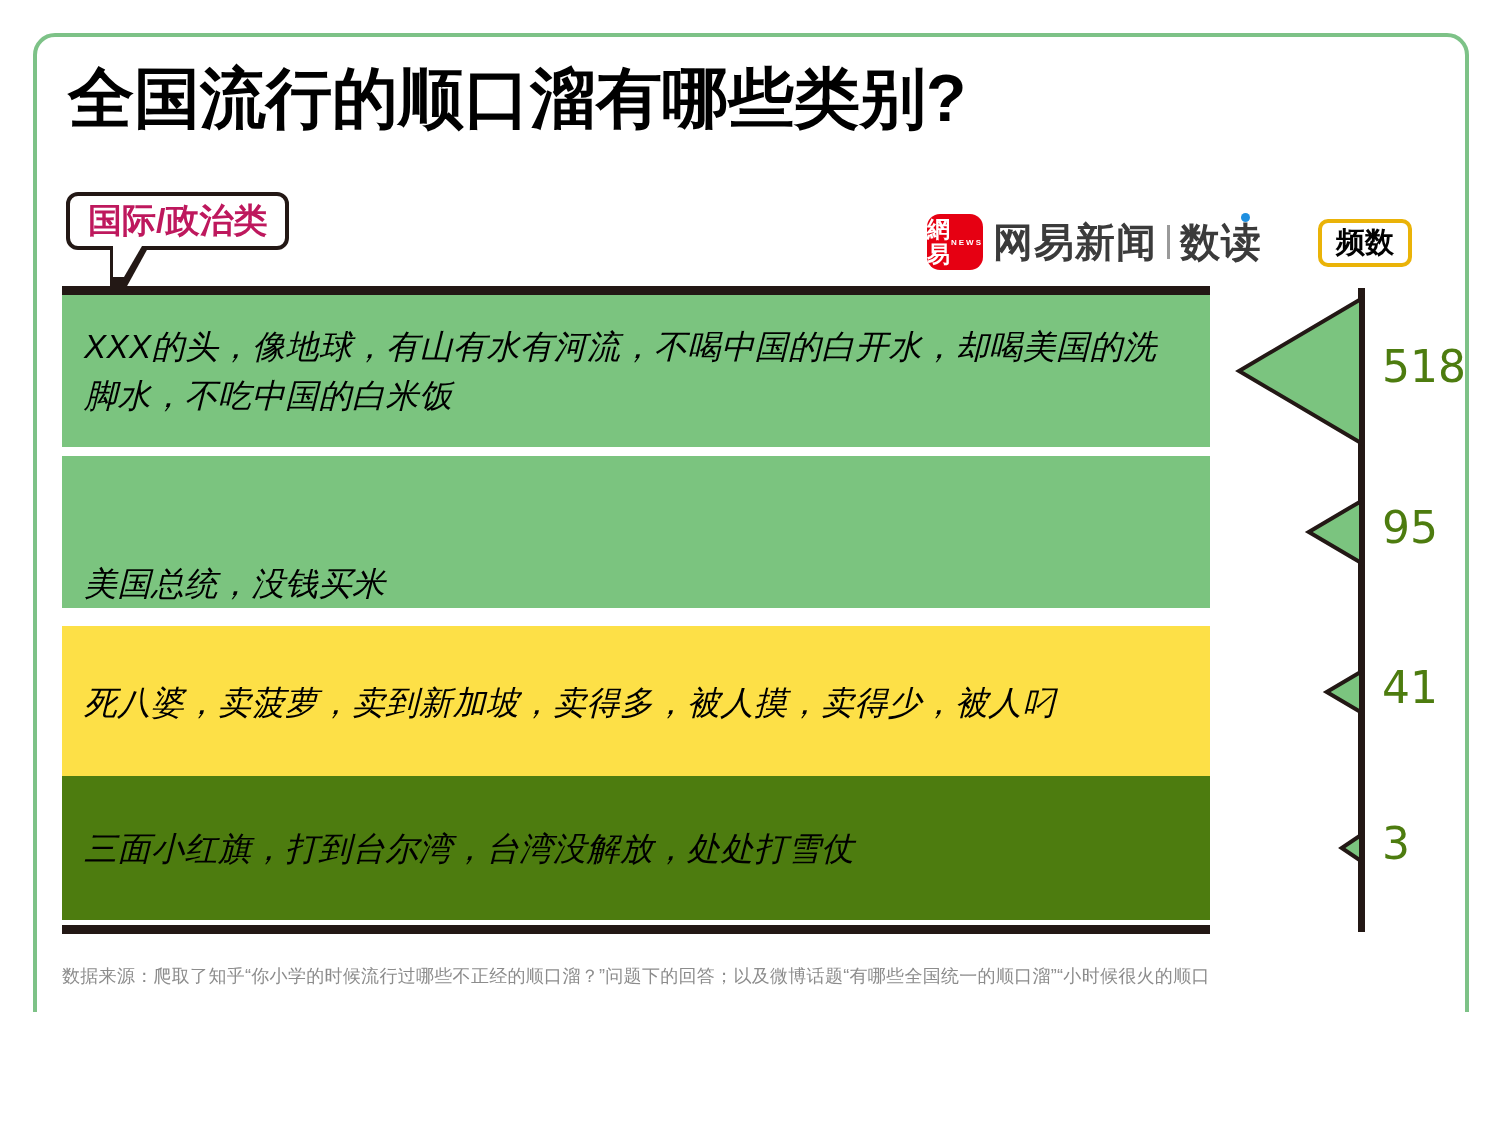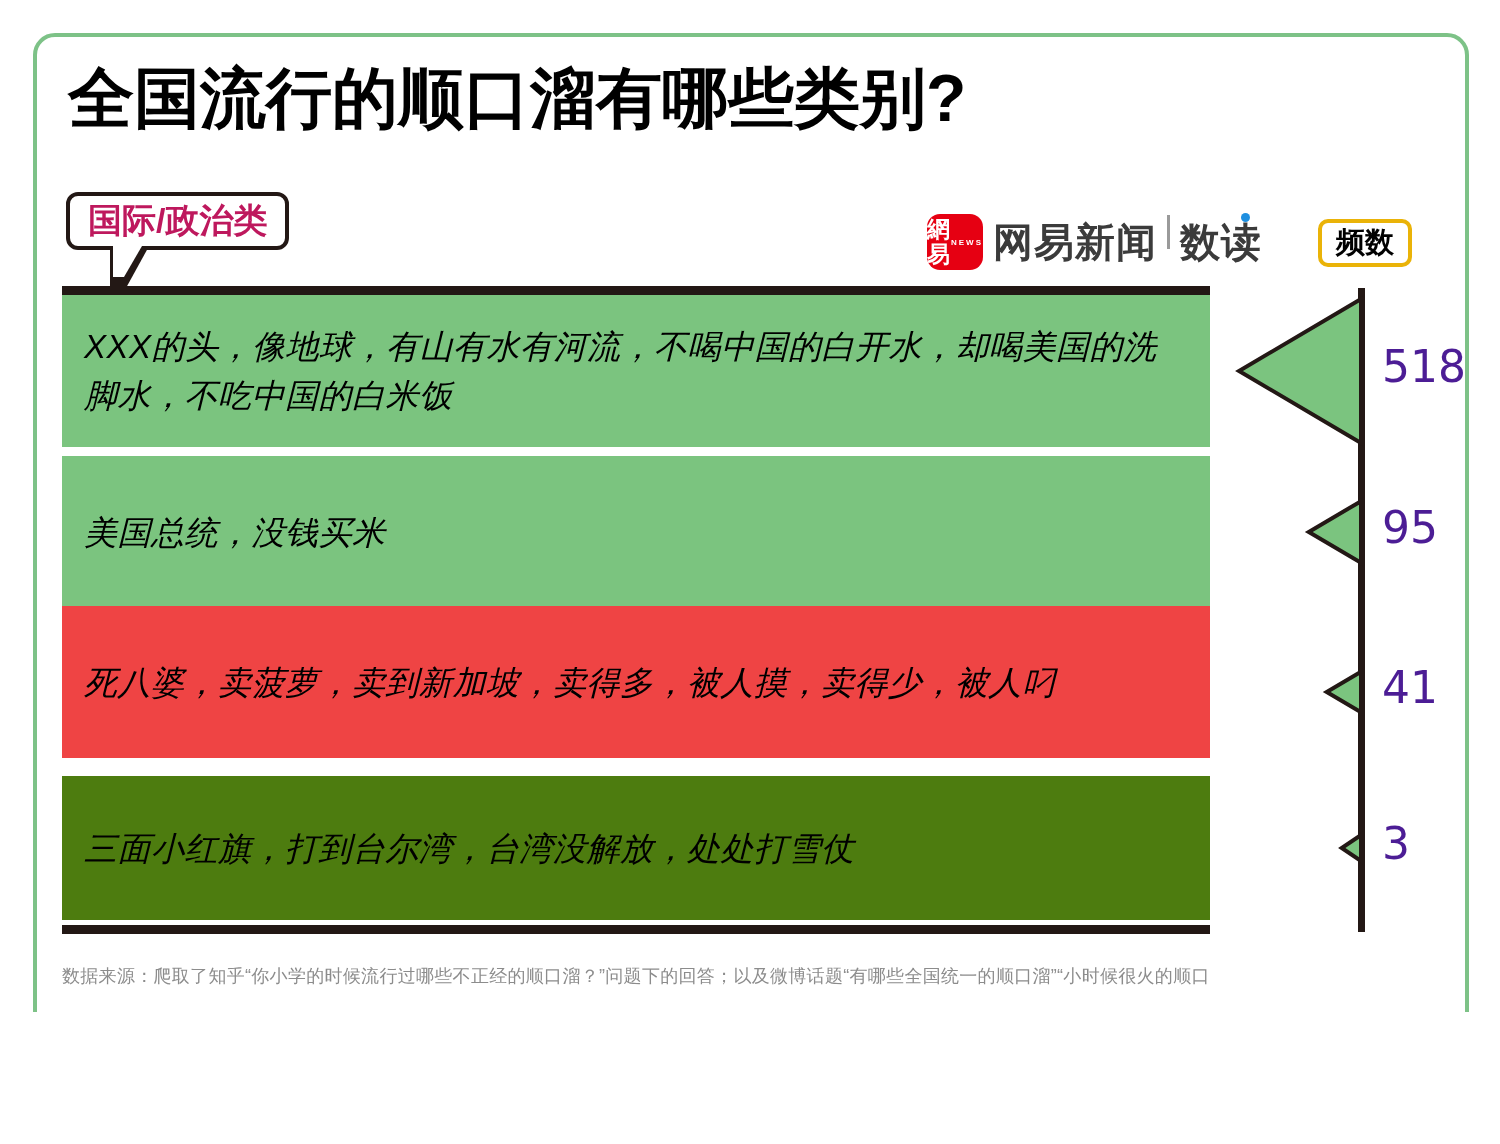--- a/index.html
+++ b/index.html
@@ -115,20 +115,21 @@
     font-size: 8px;
     letter-spacing: 2px;
     line-height: 11px;
     font-weight: 700;
   }
   #logo-text {
     font-size: 40px;
     font-weight: 700;
     color: #3B3B3B;
     display: flex;
+    align-items: center;
     letter-spacing: 1px;
   }
   #logo-sep {
     display: inline-block;
     width: 3px;
     height: 34px;
     background: #9a9a9a;
     margin: 0 10px;
   }
   #logo-shudu { position: relative; }
@@ -213,21 +214,21 @@
     left: 0;
     top: 0;
     width: 1380px;
     height: 648px;
     pointer-events: none;
   }
 
   .value-label {
     position: absolute;
     font-size: 44px;
-    color: #4c1d95;
+    color: #4d7c0f;
     font-family: "DejaVu Sans", sans-serif;
     font-weight: 400;
     left: 1320px;
   }
 
   
   #footnote {
     position: absolute;
     left: 62px;
     top: 950px;
@@ -268,24 +269,24 @@
 
   <div id="freq-box">频数</div>
 
   <div id="chart">
     <div id="rule-top"></div>
     <div id="rule-bottom"></div>
     <div id="bars">
         <div class="bar-row" style="top: 9px; height: 152px; background: rgb(123, 196, 127);">
           <div class="bar-text">XXX的头，像地球，有山有水有河流，不喝中国的白开水，却喝美国的洗脚水，不吃中国的白米饭</div>
         </div>
-        <div class="bar-row" style="top: 170px; height: 152px; background: rgb(123, 196, 127);">
+        <div class="bar-row" style="top: 170px; height: 152px; background: rgb(123, 196, 127); align-items: flex-end;">
           <div class="bar-text">美国总统，没钱买米</div>
         </div>
-        <div class="bar-row" style="top: 320px; height: 152px; background: #ef4444;">
+        <div class="bar-row" style="top: 340px; height: 152px; background: #fde047;">
           <div class="bar-text">死八婆，卖菠萝，卖到新加坡，卖得多，被人摸，卖得少，被人叼</div>
         </div>
         <div class="bar-row" style="top: 490px; height: 144px; background: #4d7c0f;">
           <div class="bar-text">三面小红旗，打到台尔湾，台湾没解放，处处打雪仗</div>
         </div>
       </div>
     <div id="axis"></div>
     <svg class="tri-wrap" id="tris" viewBox="0 0 1380 648">
         <polygon points="1299,13 1299,157 1177,85" fill="#7BC47F" stroke="#231815" stroke-width="4" stroke-linejoin="miter"></polygon>
         <polygon points="1299,215.16603186851245 1299,276.83396813148755 1246.753553999424,246" fill="#7BC47F" stroke="#231815" stroke-width="4" stroke-linejoin="miter"></polygon>

